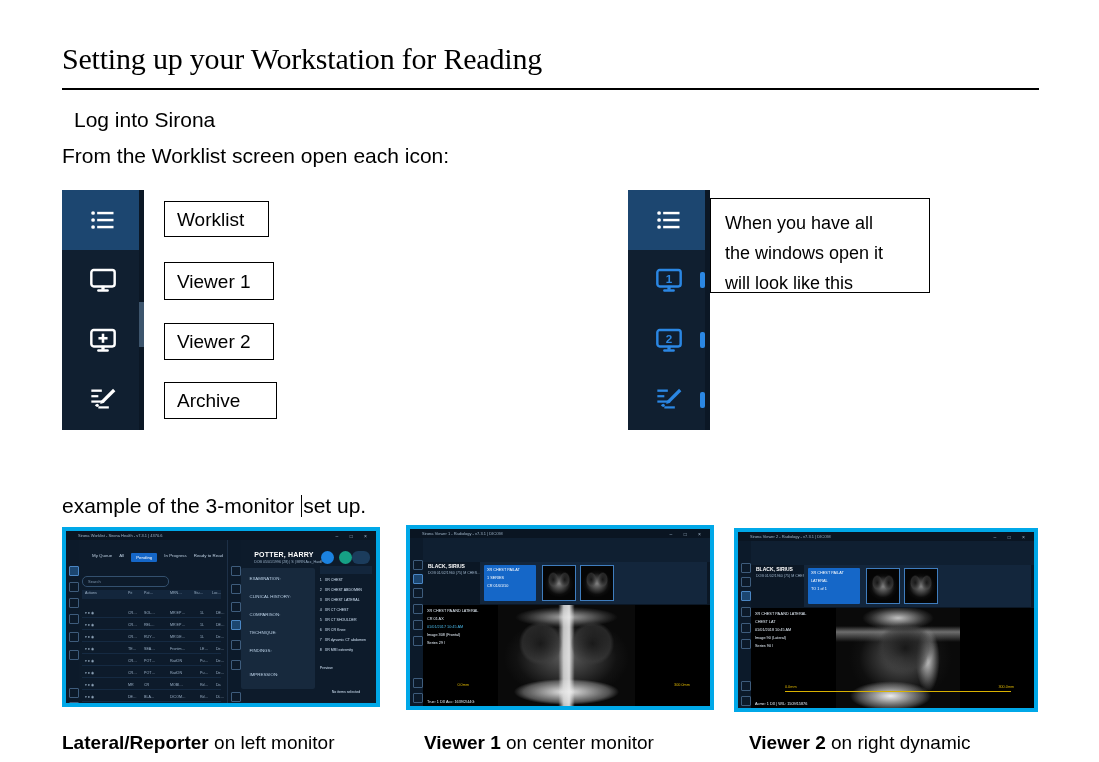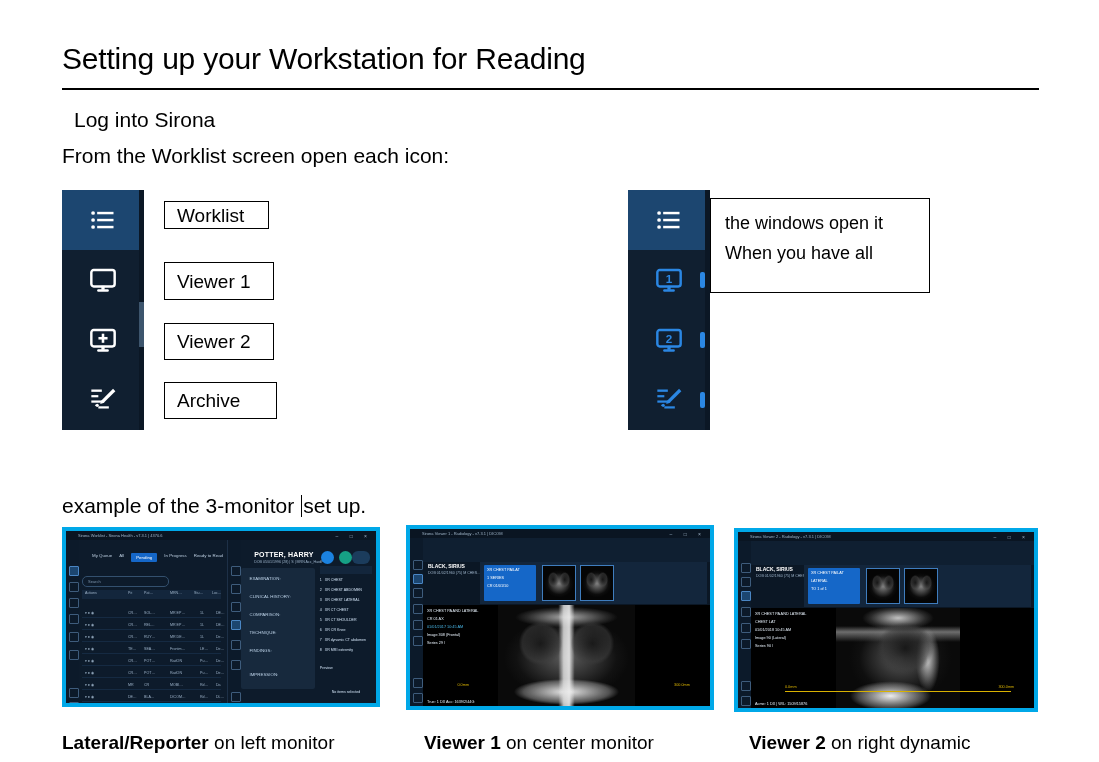--- a/index.html
+++ b/index.html
@@ -18,20 +18,21 @@
 
   
   .page-title {
     position: absolute;
     left: 62px;
     top: 42px;
     font-size: 30px;
     font-weight: 400;
     letter-spacing: -0.2px;
     white-space: nowrap;
+    font-family: Liberation Serif, serif;
   }
   .title-rule {
     position: absolute;
     left: 62px;
     top: 88px;
     width: 977px;
     height: 2px;
     background: #000;
   }
 
@@ -105,21 +106,21 @@
     border: 1.3px solid #000;
     background: #fff;
     box-sizing: border-box;
     font-size: 19px;
     line-height: 1;
     display: flex;
     align-items: center;
     padding-left: 12px;
     white-space: nowrap;
   }
-  .lb-worklist { left: 164px; top: 201px; width: 105px; height: 28px; }
+  .lb-worklist { left: 164px; top: 201px; width: 105px; height: 36px; }
   .lb-viewer1  { left: 164px; top: 262px; width: 110px; height: 38px; }
   .lb-viewer2  { left: 164px; top: 323px; width: 110px; height: 37px; }
   .lb-reporter { left: 164px; top: 382px; width: 113px; height: 37px; }
 
   .note-box {
     position: absolute;
     left: 710px;
     top: 198px;
     width: 220px;
     height: 95px;
@@ -381,22 +382,23 @@
       <rect x="8" y="17.4" width="9" height="1.9" fill="#2b87e3"></rect>
       <path d="M20.6 2.4 L22.6 4.4 L12.4 14.6 L9.6 15.4 L10.4 12.6 Z" fill="#2b87e3"></path>
       <path d="M5 16.5 q2.4 -2.6 3.6 0 q-1.2 2.8 -3.6 0 Z" fill="#2b87e3"></path>
     </svg>
     <div class="sb-indicator" style="top:22px"></div>
   </div>
   <div class="sb-scroll"></div>
 </div>
 
 <div class="note-box">
+  <div>When you have all</div>
   <div>the windows open it</div>
-  <div>When you have all</div>
+  <div>will look like this</div>
 </div>
 
 <div class="mid-para">
   <br>
   <span>example of the 3-monitor </span><span class="text-caret"></span><span>set up.</span>
 </div>
 
 <div class="shot shot-1">
   <div class="shot-inner">
     <div class="app-titlebar">

